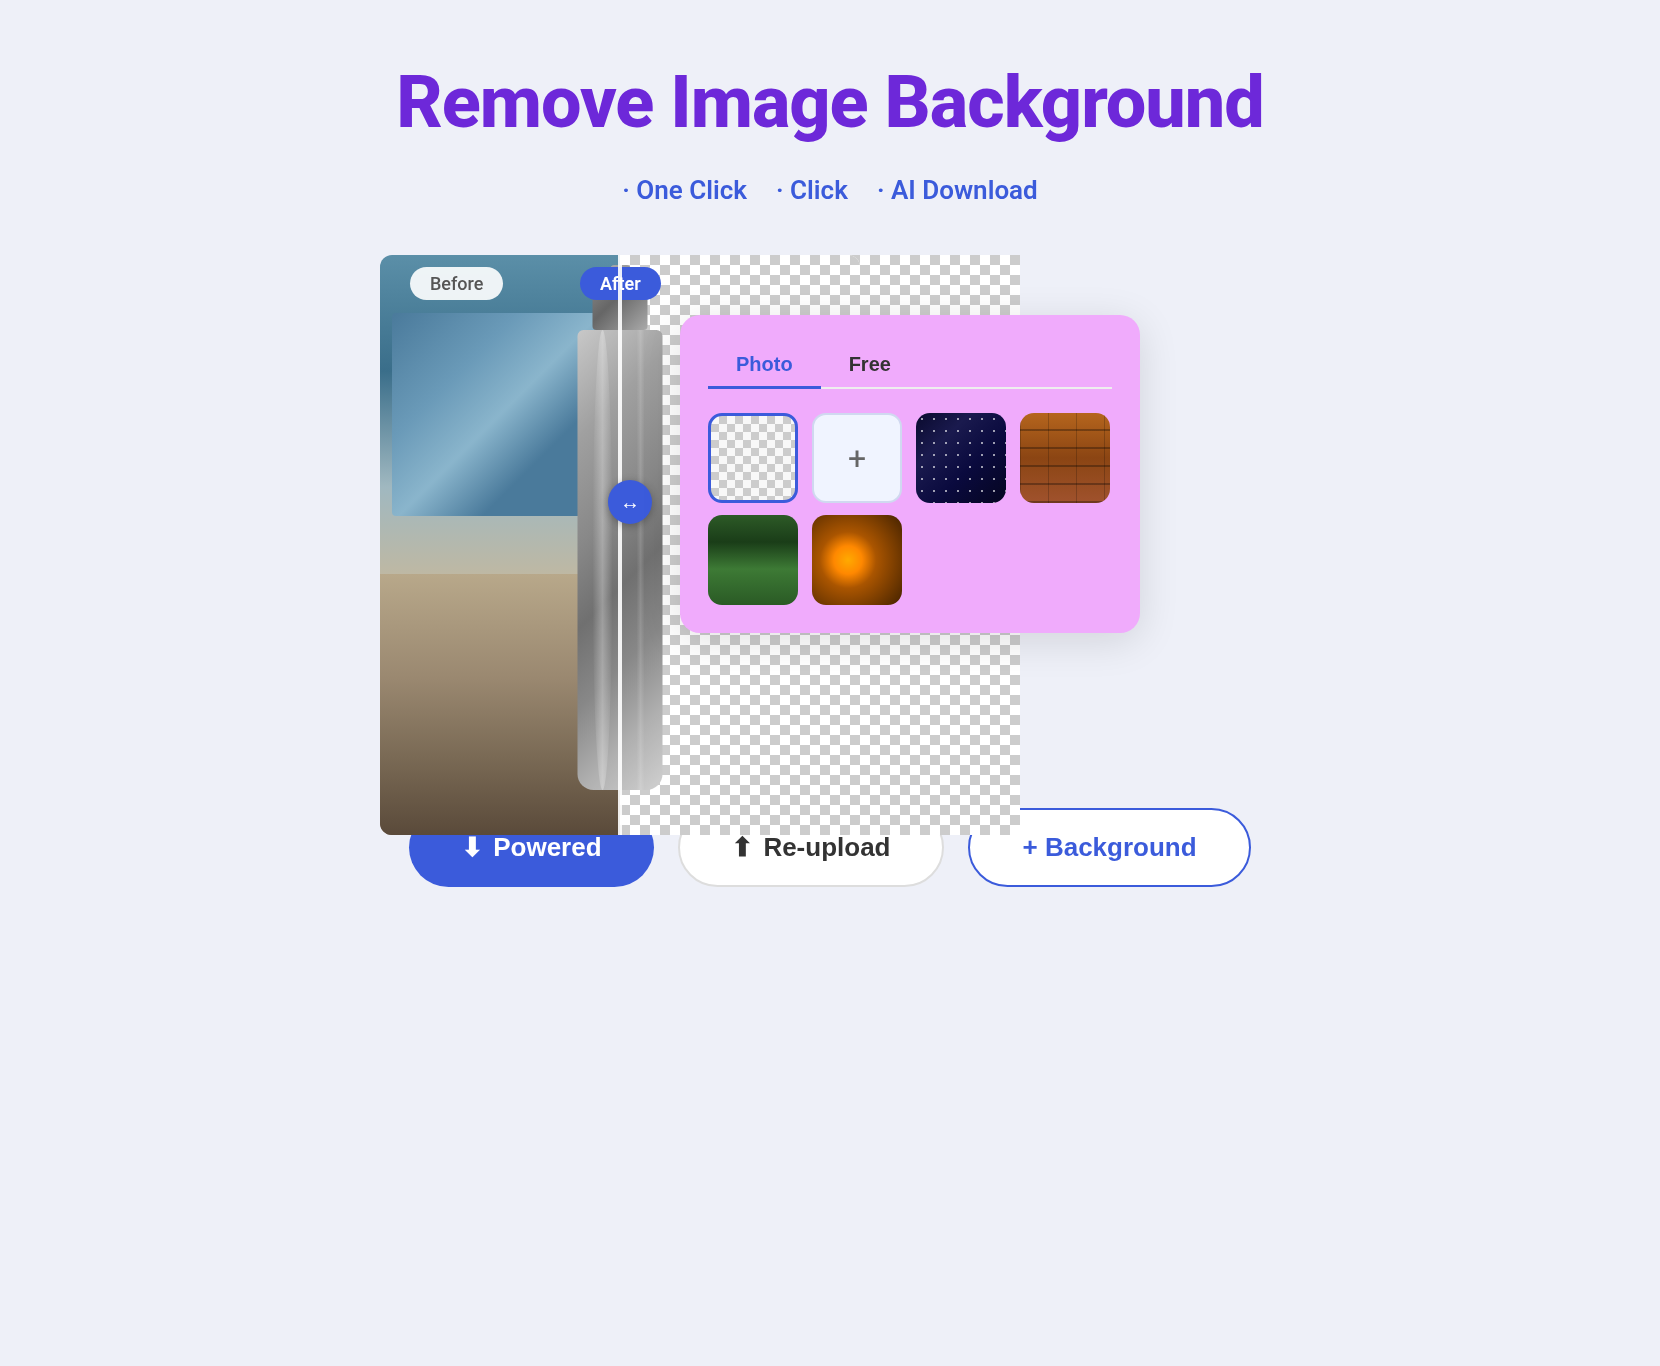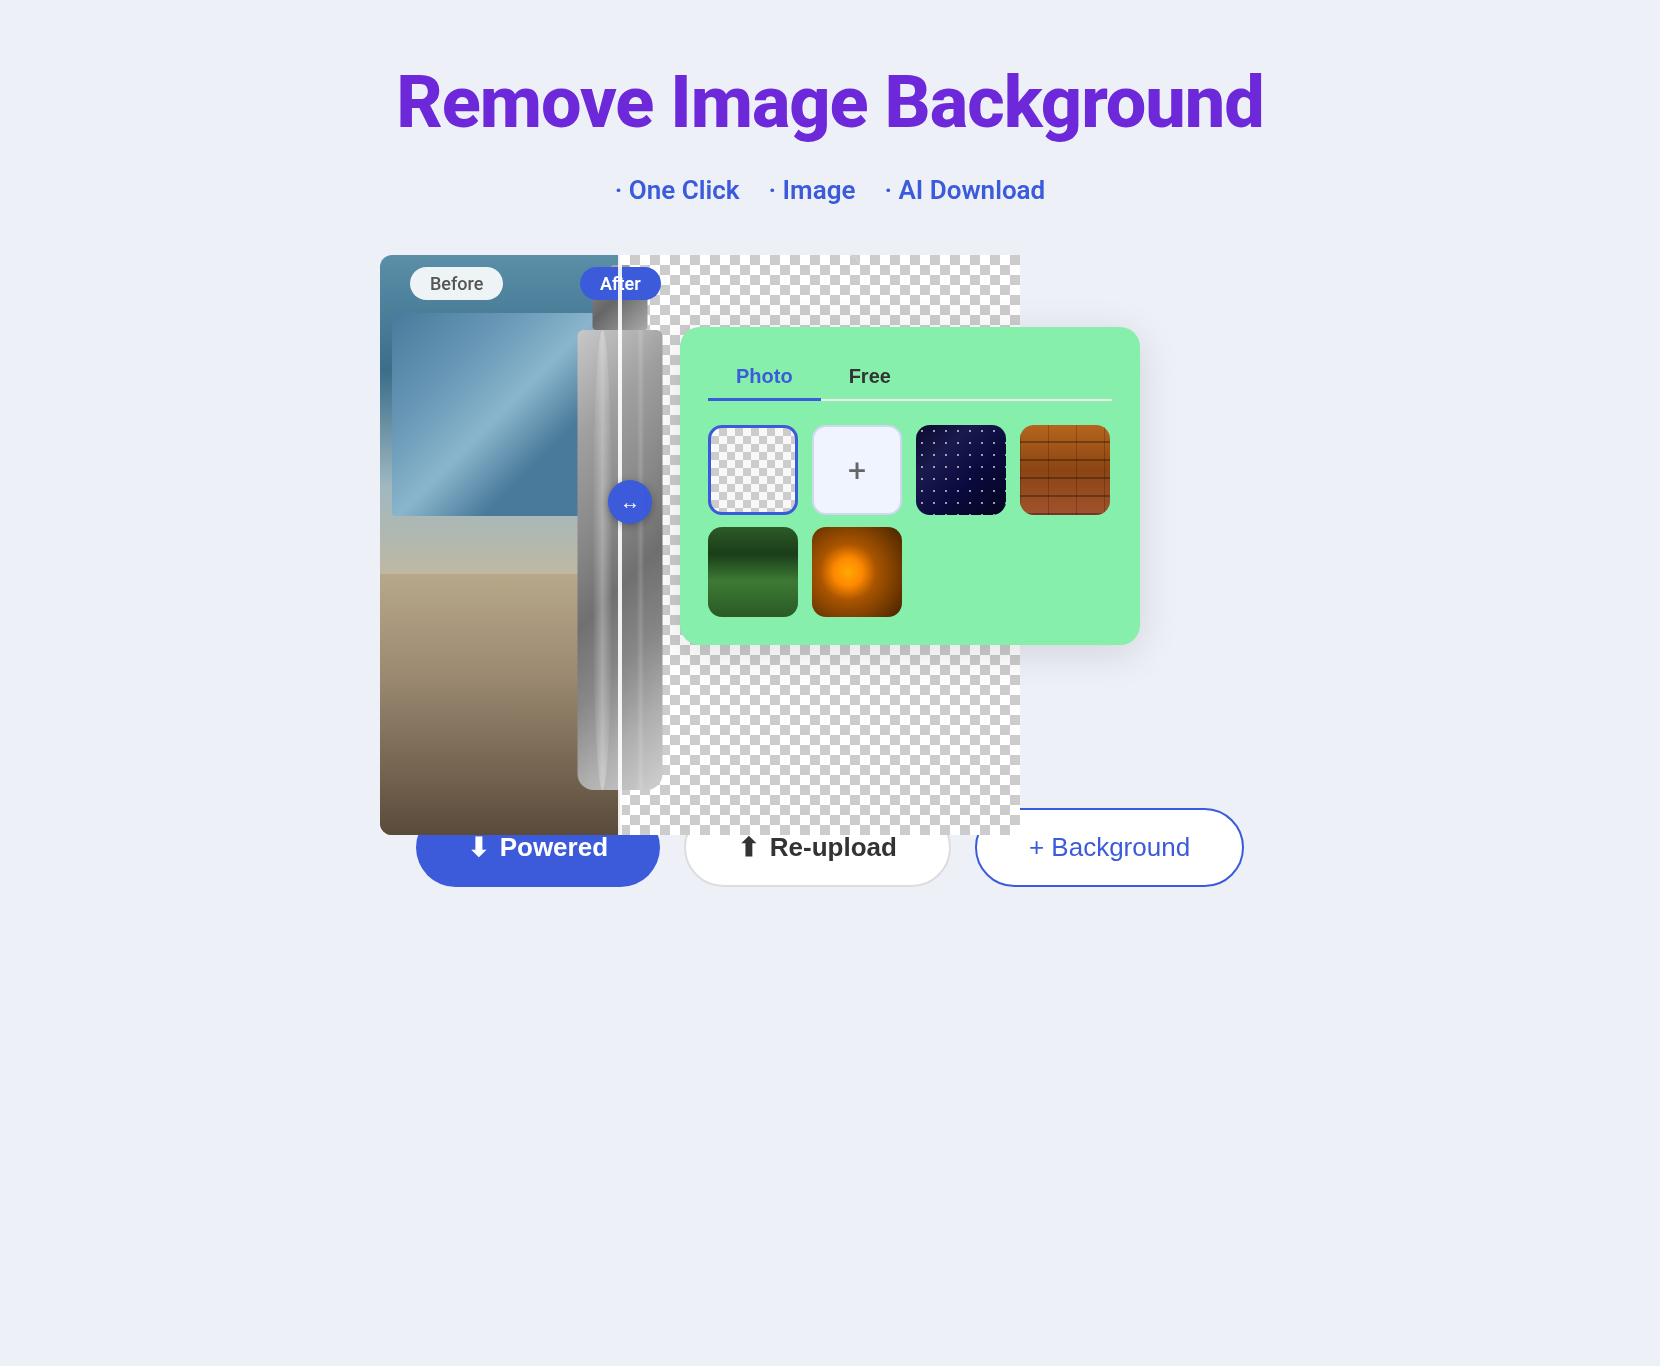--- a/index.html
+++ b/index.html
@@ -225,24 +225,24 @@
       box-shadow: 0 2px 8px rgba(0,0,0,0.3);
     }
     .divider-handle::before {
       content: '↔';
       color: white;
       font-size: 20px;
     }
     
     .bg-panel {
       position: absolute;
-      top: 72px;
+      top: 60px;
       right: -280px;
       width: 460px;
-      background: #86efac;
+      background: #f0abfc;
       border-radius: 20px;
       padding: 28px;
       box-shadow: 0 8px 40px rgba(0,0,0,0.12);
       z-index: 20;
       margin-left: 16px;
     }
     .panel-tabs {
       display: flex;
       gap: 0;
       margin-bottom: 24px;
@@ -374,35 +374,35 @@
       align-items: center;
       gap: 10px;
     }
     .btn-background {
       background: white;
       color: #3b5bdb;
       border: 2.5px solid #3b5bdb;
       border-radius: 50px;
       padding: 22px 52px;
       font-size: 26px;
-      font-weight: 400;
+      font-weight: 700;
       cursor: pointer;
       display: flex;
       align-items: center;
       gap: 10px;
     }
   </style>
 </head>
 <body>
 
 <h1 class="page-title">Remove Image Background</h1>
 
 <div class="features-row">
   <span class="feature-item">· One Click</span>
-  <span class="feature-item">· Image</span>
+  <span class="feature-item">· Click</span>
   <span class="feature-item">· AI Download</span>
 </div>
 
 <div class="main-content">
 
   <div class="image-comparison-wrapper">
 
     <div class="checker-extended"></div>
 
     <div class="before-image"></div>

